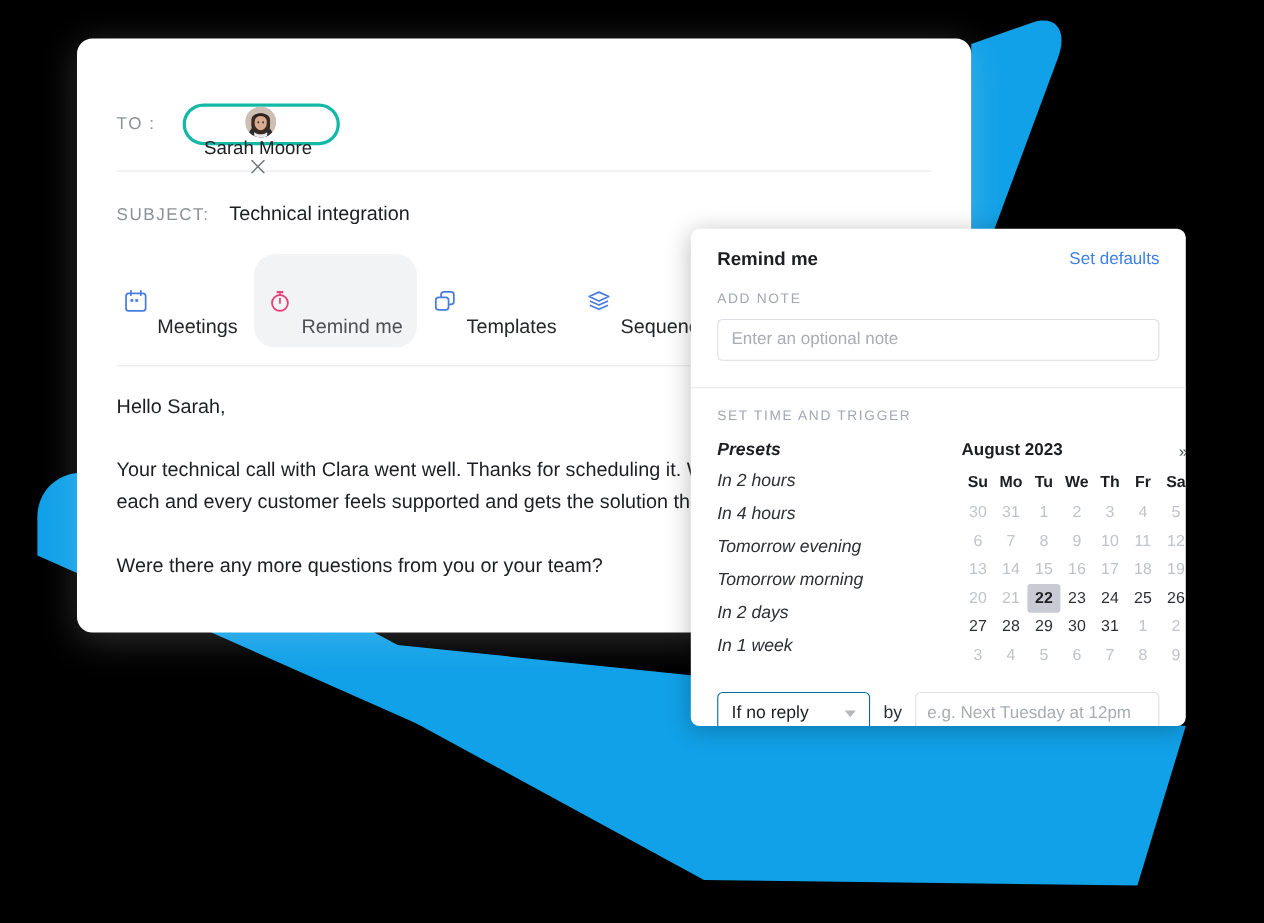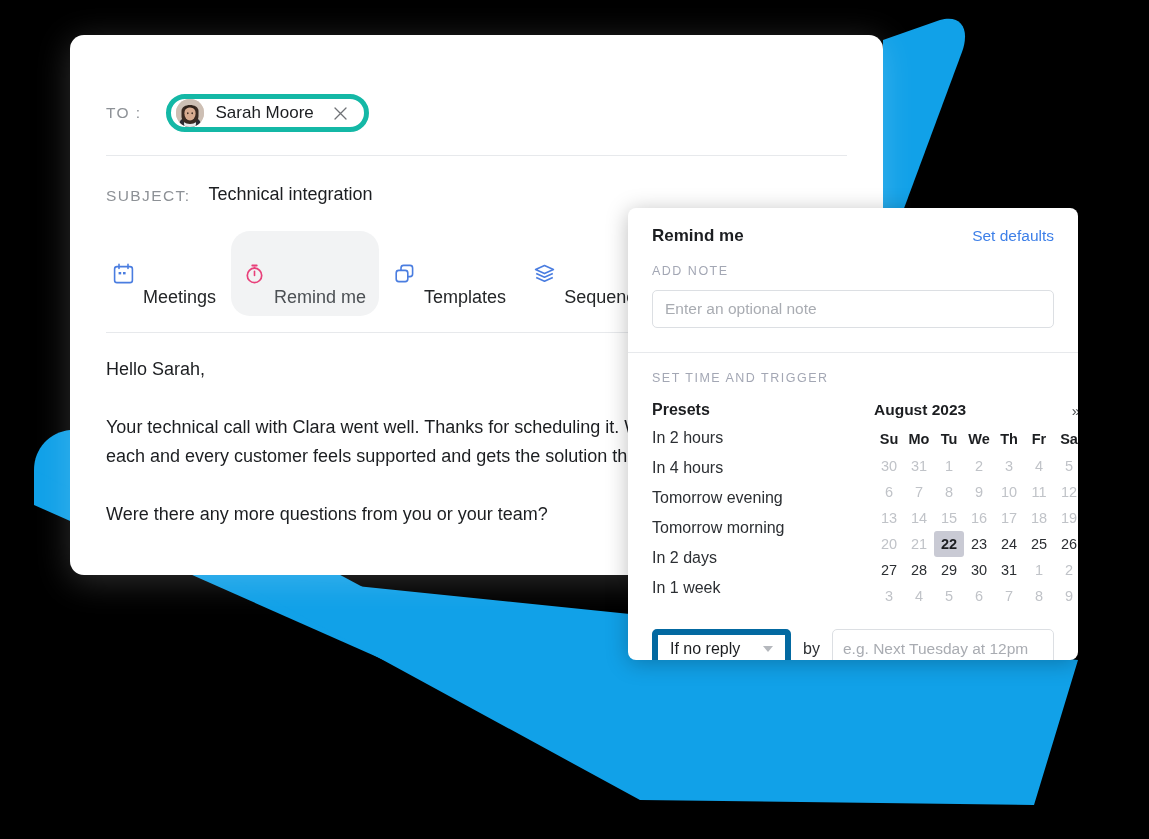--- a/index.html
+++ b/index.html
@@ -46,25 +46,26 @@
     font-size: 15.5px;
     letter-spacing: 1.4px;
     color: #8d9196;
     font-weight: 400;
   }
 
   .recipient-chip {
     display: flex;
     align-items: center;
     margin-left: 25px;
-    border: 5px solid #14b8a6;
+    border: 3px solid #14b8a6;
     border-radius: 22px;
     height: 38px;
     padding: 0 6px 0 5px;
     background: #fff;
+    flex-direction: column;
   }
 
   .avatar {
     width: 28px;
     height: 28px;
     border-radius: 50%;
     overflow: hidden;
     flex: 0 0 auto;
     background: #d8c9bd;
     position: relative;
@@ -196,20 +197,21 @@
 
   
   .tt-body {
     display: flex;
     padding: 16px 24px 0 24px;
   }
 
   .presets {
     width: 216px;
     flex: 0 0 auto;
+    font-style: italic;
   }
   .preset-head {
     font-size: 16px;
     font-weight: bold;
     color: #1c1e21;
     padding-bottom: 4px;
   }
   .preset-item {
     font-size: 16px;
     color: #2c2f33;
@@ -267,21 +269,21 @@
   .popup-foot {
     display: flex;
     align-items: center;
     padding: 0 24px;
     margin-top: 20px;
   }
   .select-box {
     position: relative;
     width: 175px;
     height: 40px;
-    border: 6px solid #0369a1;
+    border: 1px solid #0369a1;
     border-radius: 5px;
     display: flex;
     align-items: center;
     padding: 0 12px;
     cursor: pointer;
     background: #fff;
   }
   .select-text { font-size: 16px; color: #1c1e21; }
   .caret {
     position: absolute;

